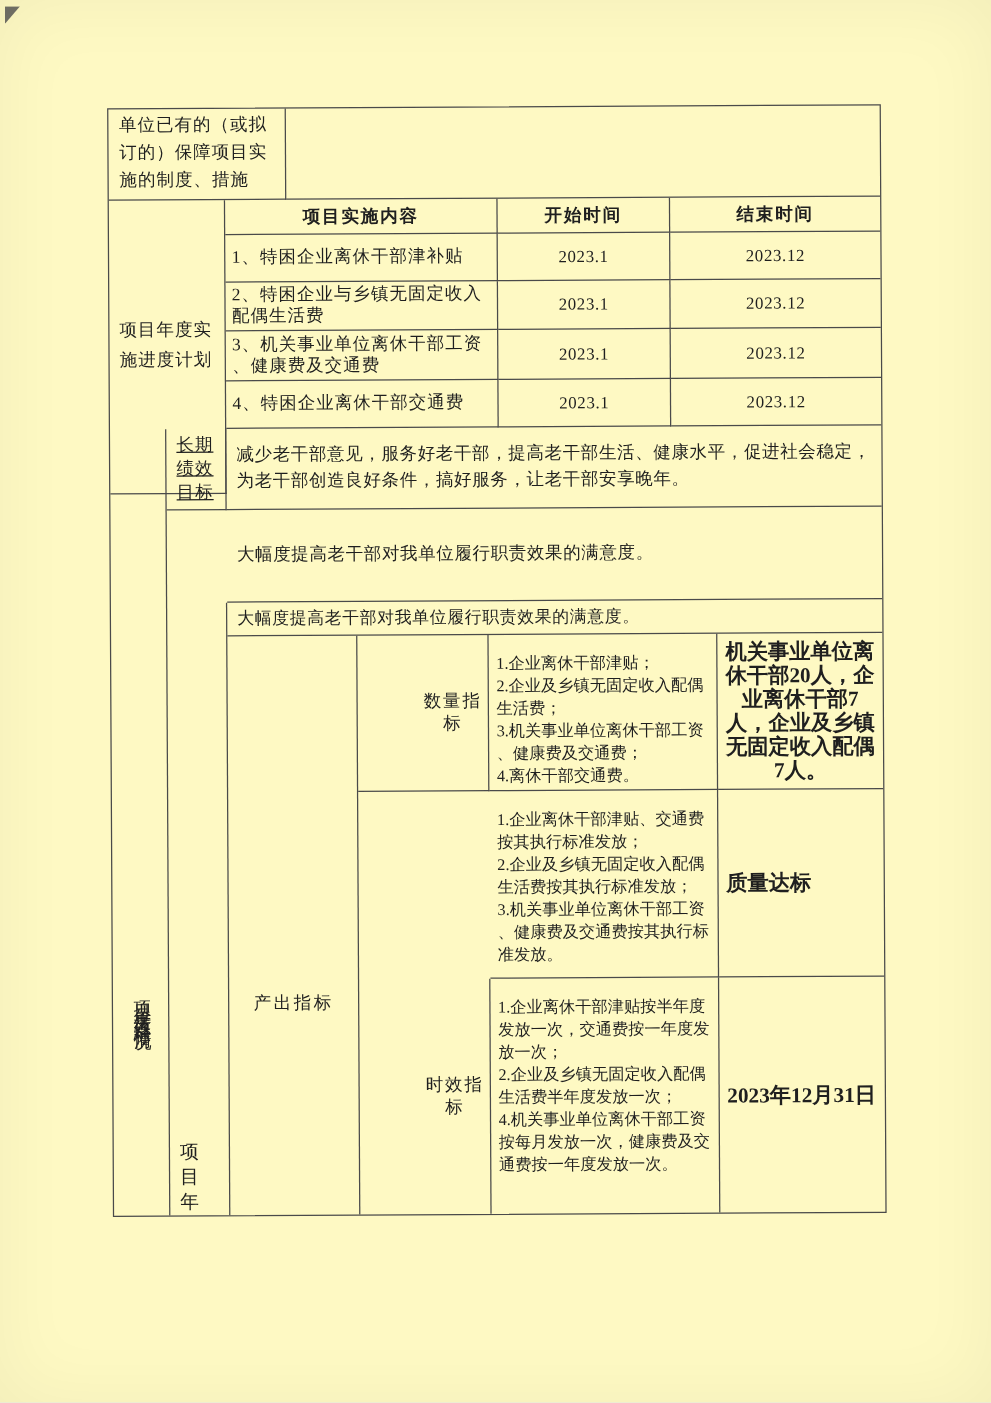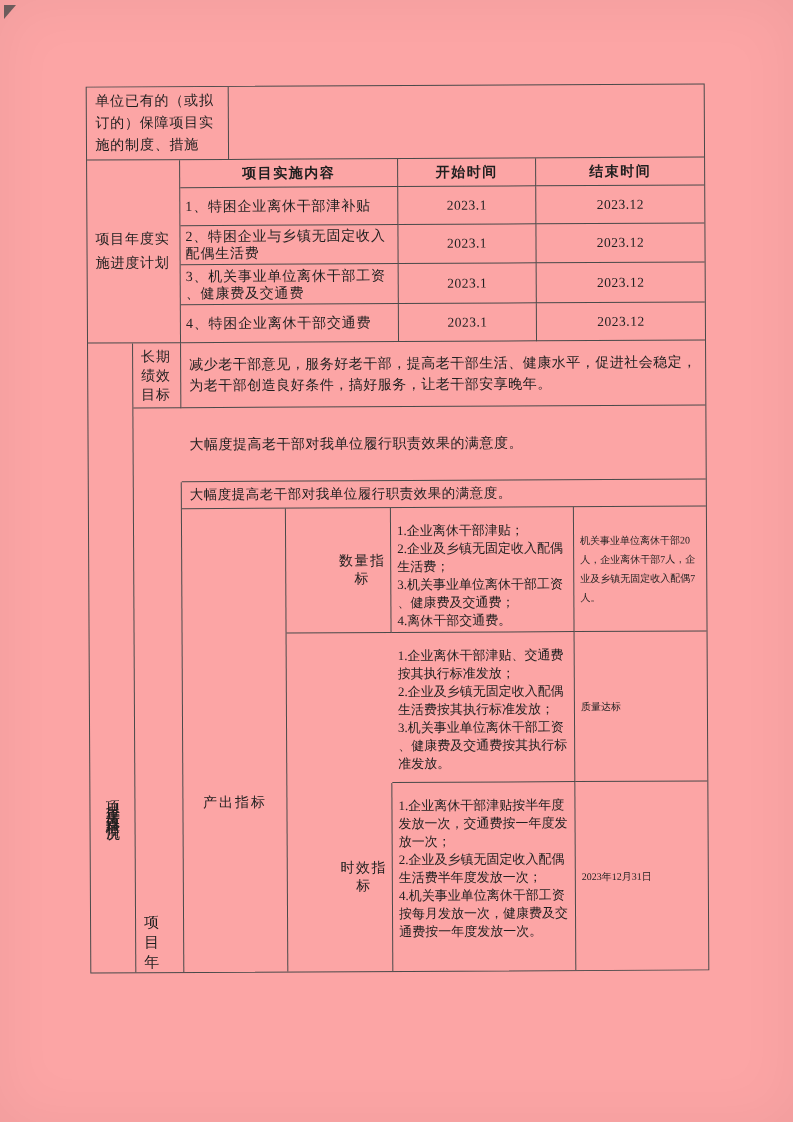--- a/index.html
+++ b/index.html
@@ -1,61 +1,61 @@
 <!DOCTYPE html>
 <html><head>
 <meta charset="utf-8">
 <style>
   html,body{margin:0;padding:0;background:#e8e8e5;}
-  .page{position:relative;width:793px;height:1122px;background:#fca5a5;overflow:hidden;
+  .page{position:relative;width:793px;height:1122px;background:#fef9c3;overflow:hidden;
         font-family:"Liberation Serif","DejaVu Serif",serif;color:#1f1f1f;
         box-shadow:inset 0 0 60px rgba(0,0,0,.05);}
   .corner-artifact{position:absolute;left:4px;top:5px;width:12px;height:14px;background:#4b4b4b;
         clip-path:polygon(0 0,100% 0,0 100%);opacity:.8;}
   .sheet{position:absolute;left:88px;top:85px;width:617px;height:885px;
         border:1px solid #4a4a4a;transform:rotate(-0.3deg);transform-origin:50% 50%;}
   .cell{position:absolute;box-sizing:border-box;border:0 solid #4a4a4a;overflow:hidden;}
   .br{border-right-width:1px;}
   .bb{border-bottom-width:1px;}
   .fx{display:flex;align-items:center;justify-content:center;text-align:center;}
   .fl{display:flex;align-items:center;}
   .t14{font-size:14px;letter-spacing:.8px;line-height:22px;}
   .lblA{width:124px;text-align:left;}
   .lblB{width:76px;text-align:left;font-size:14px;letter-spacing:.8px;line-height:24px;}
   .hdr{font-size:14px;font-weight:bold;letter-spacing:1.5px;}
   .schedtxt{padding:2px 5px;font-size:14px;letter-spacing:.8px;line-height:17px;
         line-break:anywhere;word-break:break-all;}
   .date{font-size:13.5px;letter-spacing:.5px;}
-  .v2{width:31px;font-size:14px;letter-spacing:.8px;line-height:19px;text-align:left;margin:0 auto;}
+  .v2{width:31px;font-size:14px;letter-spacing:.8px;line-height:19px;text-align:left;margin:0 auto;text-decoration:underline;}
   .v2b{line-height:18px;}
   .vert{writing-mode:vertical-rl;text-orientation:upright;font-size:14px;letter-spacing:3px;
         position:absolute;top:446px;left:50%;transform:translateX(-50%);}
   .txt2c{margin:430px auto 0;width:31px;font-size:15px;letter-spacing:.8px;line-height:20px;}
   .paratxt{padding:4px 8px;font-size:14px;letter-spacing:.5px;line-height:21px;text-align:left;}
   .goaltxt{padding:4px 8px;font-size:13.5px;letter-spacing:.5px;}
   .outlbl{text-align:center;padding-top:285px;font-size:14px;letter-spacing:2px;}
   .indlbl{font-size:14px;letter-spacing:1.5px;padding-left:48px;}
   .detail{padding:14px 6px;font-size:13px;line-height:18px;white-space:pre-wrap;text-align:left;
         line-break:anywhere;word-break:break-all;}
-  .target{padding:4px 6px;font-size:10px;line-height:19px;text-align:left;}
+  .target{padding:4px 6px;font-size:17px;line-height:19px;text-align:center;font-weight:bold;}
 </style>
 </head>
 <body>
 
 <div class="page">
   <div class="corner-artifact"></div>
 
   <div class="sheet">
 
     <div class="cell br bb fx" style="left:0;top:0;width:142px;height:73px">
       <div class="lblA t14">单位已有的（或拟订的）保障项目实施的制度、措施</div>
     </div>
     <div class="cell bb" style="left:142px;top:0;width:475px;height:73px"></div>
 
-    <div class="cell br bb fx" style="left:0;top:73px;width:93px;height:183px">
+    <div class="cell br bb fx" style="left:0;top:73px;width:93px;height:235px">
       <div class="lblB">项目年度实施进度计划</div>
     </div>
 
     <div class="cell br bb fx hdr" style="left:93px;top:73px;width:218px;height:28px">项目实施内容</div>
     <div class="cell br bb fx hdr" style="left:311px;top:73px;width:138px;height:28px">开始时间</div>
     <div class="cell bb fx hdr" style="left:449px;top:73px;width:168px;height:28px">结束时间</div>
 
     <div class="cell br bb fl" style="left:93px;top:101px;width:218px;height:38px">
       <div class="schedtxt">1、特困企业离休干部津补贴</div>
     </div>

